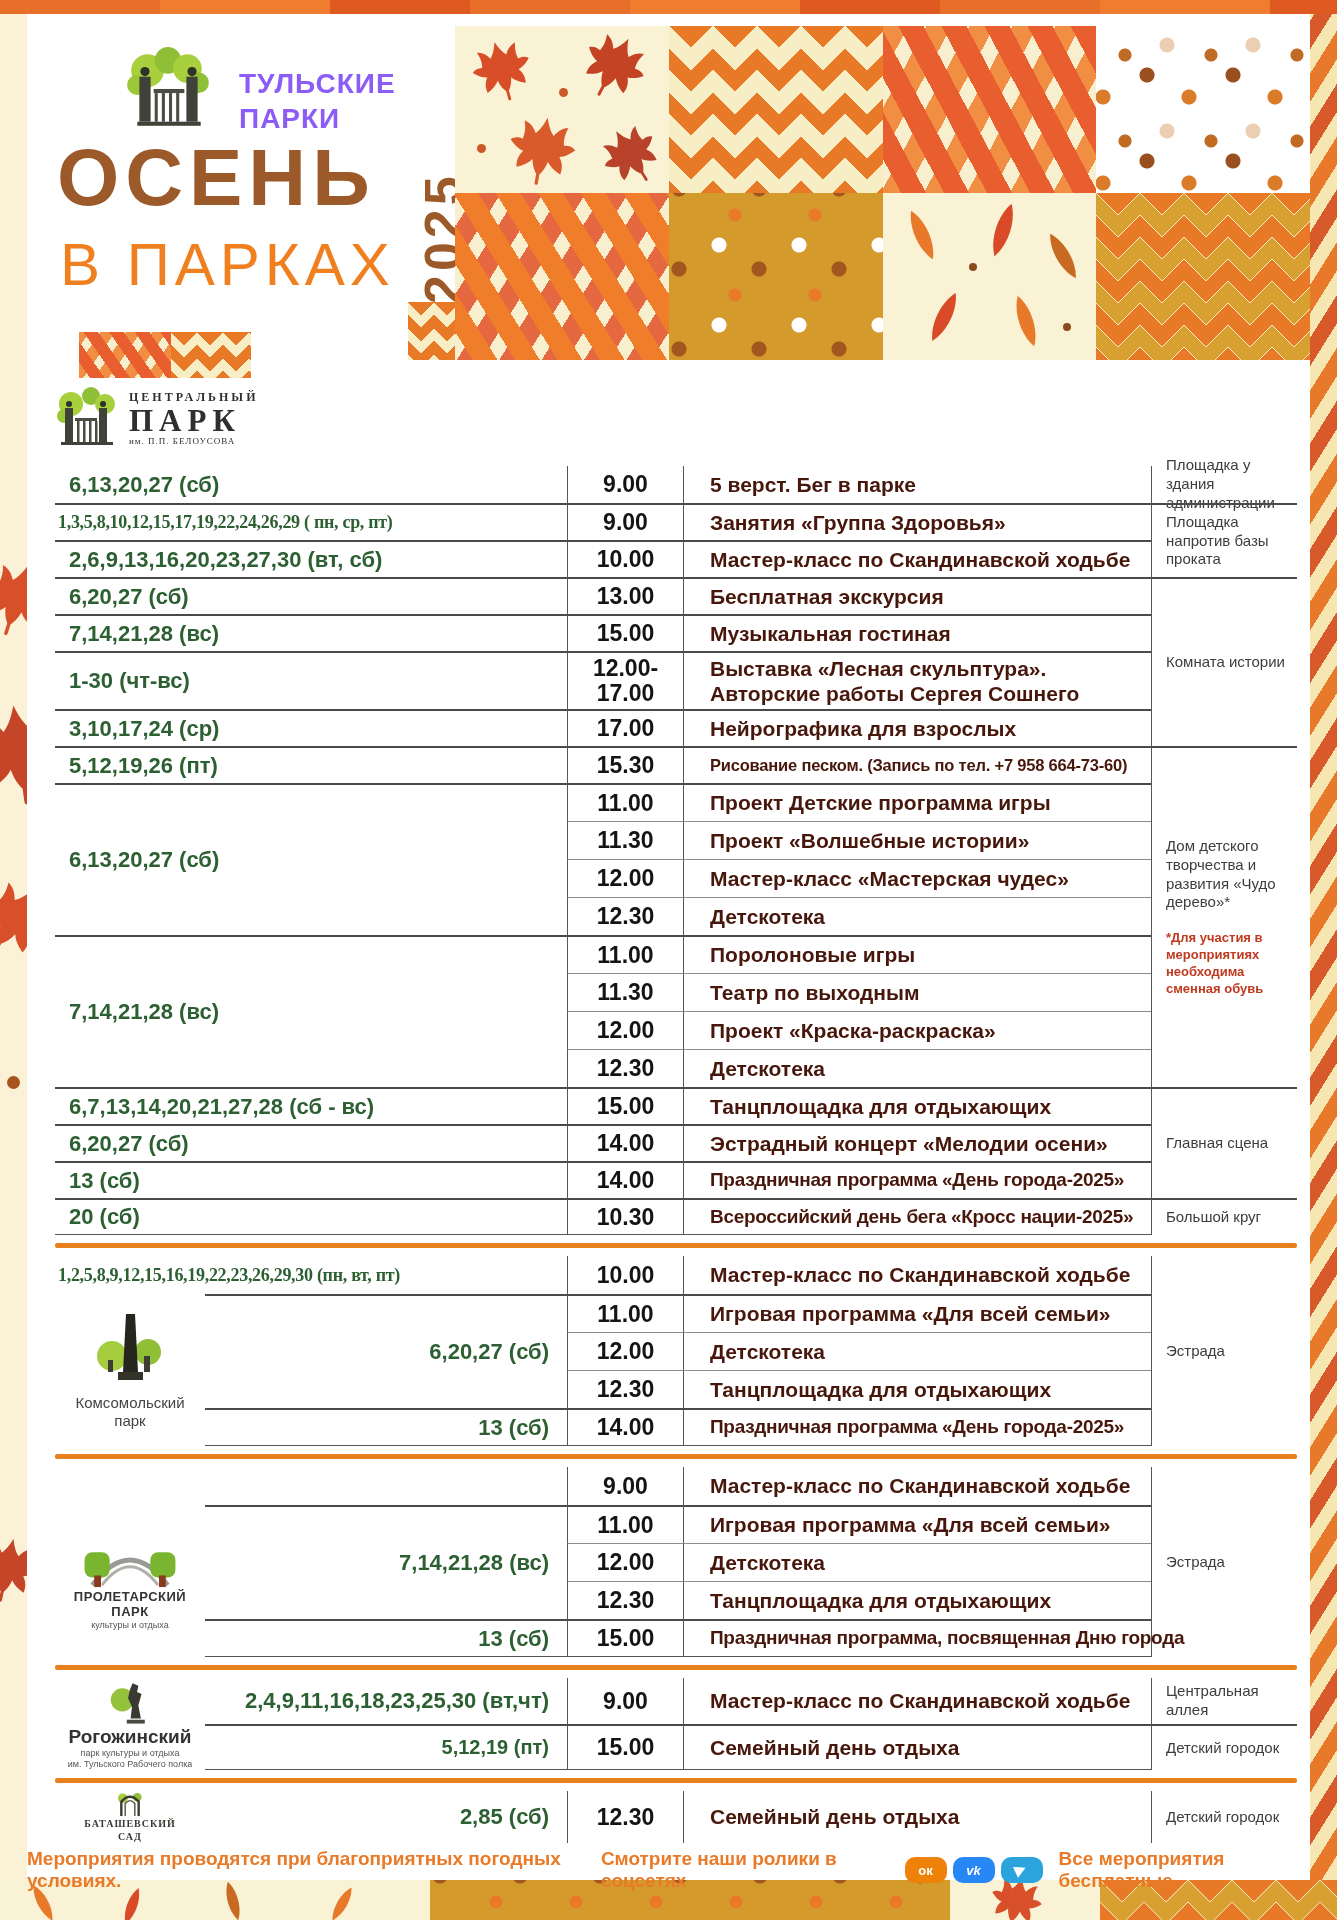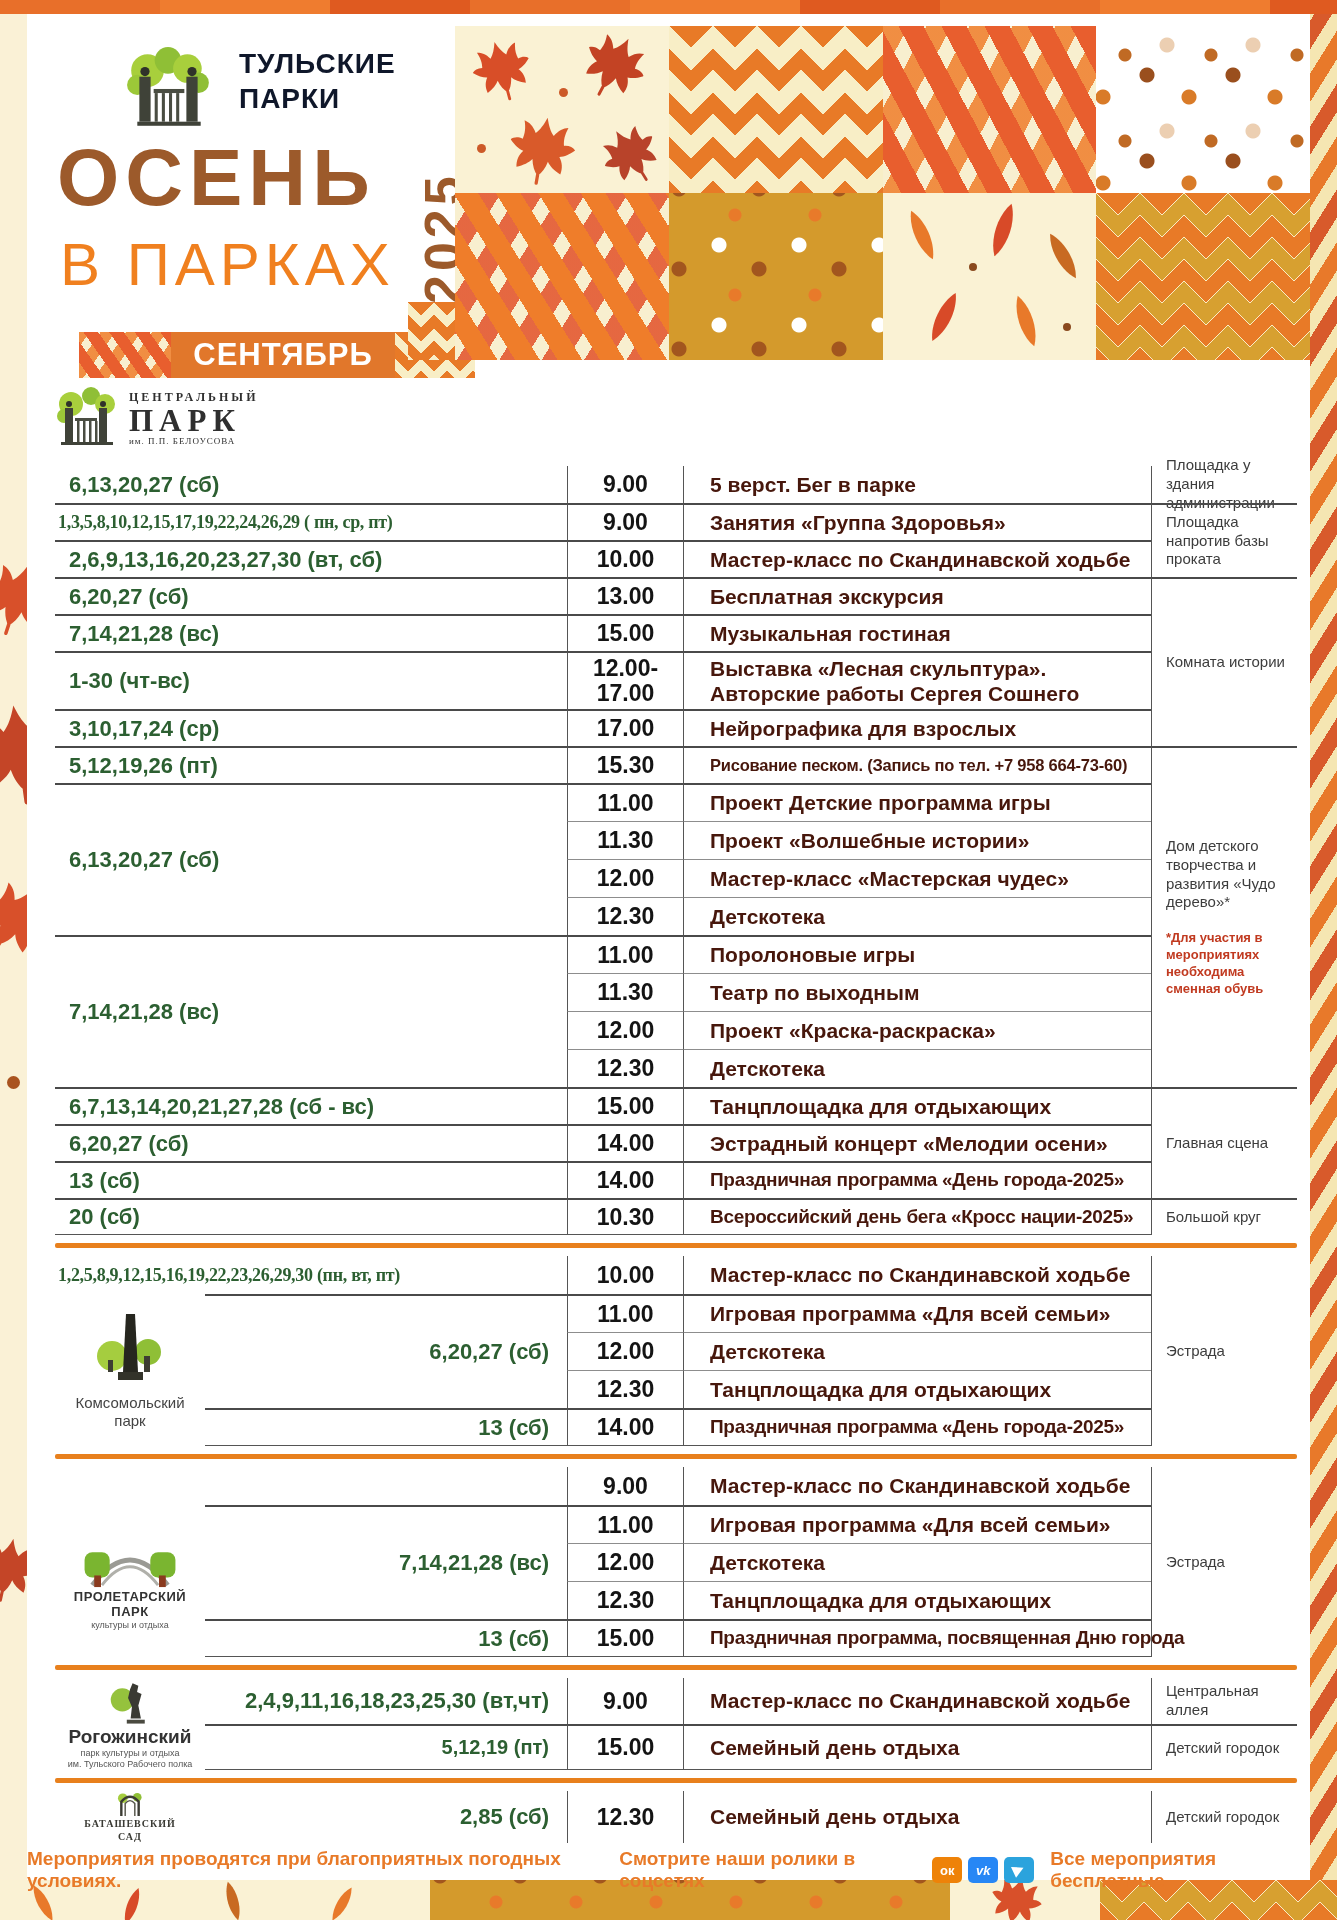--- a/index.html
+++ b/index.html
@@ -18,21 +18,21 @@
     background:repeating-linear-gradient(-58deg,#f5e6b2 0 13px,#e8792a 13px 28px,#f5e6b2 28px 41px,#d85a2b 41px 56px);}
   .frame-bottom{position:absolute;left:0;right:0;bottom:0;height:40px;display:flex;overflow:hidden;}
   .fleaf{position:absolute;}
   .fdot{position:absolute;width:13px;height:13px;border-radius:50%;background:#a9531f;}
 
   
   .sheet{position:absolute;left:27px;right:27px;top:14px;bottom:40px;background:#fff;}
 
   
   .brand-icon{position:absolute;left:96px;top:30px;width:92px;height:92px;}
-  .brand-name{position:absolute;left:212px;top:32px;font-size:28px;font-weight:bold;color:#0f172a;
+  .brand-name{position:absolute;left:212px;top:52px;font-size:28px;font-weight:bold;color:#8b5cf6;
     line-height:1.25;letter-spacing:1px;}
   .title-1{position:absolute;left:30px;top:118px;font-size:80px;font-weight:bold;color:var(--brown);letter-spacing:6px;}
   .title-2{position:absolute;left:33px;top:216px;font-size:60px;font-weight:normal;color:#f0801f;letter-spacing:5px;}
   .year{position:absolute;left:386px;top:130px;height:160px;writing-mode:vertical-rl;transform:rotate(180deg);
     font-size:52px;font-weight:bold;color:var(--brown);letter-spacing:4px;}
   .badge{position:absolute;left:52px;top:318px;height:46px;display:flex;}
   .badge-pat{width:92px;height:46px;}
   .badge-pat.z{width:80px;}
   .badge-mid{width:224px;height:46px;background:var(--band);color:#fff;display:flex;align-items:center;
     justify-content:center;font-size:31px;font-weight:bold;letter-spacing:1px;}
@@ -104,21 +104,21 @@
   .plogo-name{font-size:15px;color:#444;line-height:1.2;}
   .plogo-name.b{font-weight:bold;font-size:13px;letter-spacing:.5px;color:#333;}
   .plogo-sub{font-size:9px;color:#555;line-height:1.25;}
   .plogo-big{font-size:19px;font-weight:bold;color:#333;}
   .plogo-serif{font-family:"Liberation Serif",serif;font-weight:bold;font-size:10px;letter-spacing:1px;color:#3a3a34;line-height:1.3;}
 
   
   .footer{position:absolute;left:0;right:0;top:1834px;display:flex;align-items:center;justify-content:center;
     gap:16px;color:#e87a28;font-weight:bold;font-size:19px;}
   .socials{display:flex;gap:6px;}
-  .sq{width:30px;height:26px;border-radius:5px;color:#fff;display:flex;align-items:center;justify-content:center;
+  .sq{width:42px;height:26px;border-radius:10px;color:#fff;display:flex;align-items:center;justify-content:center;
       font-size:13px;font-weight:bold;}
   .sq.ok{background:#ee8208;}
   .sq.vk{background:#2787f5;font-style:italic;}
   .sq.tg{background:#2ba3dd;}
   .tg-plane{width:0;height:0;border-left:11px solid #fff;border-top:6px solid transparent;
       border-bottom:6px solid transparent;transform:rotate(-25deg);margin-right:2px;}
 </style>
 </head>
 <body>
 
@@ -200,21 +200,20 @@
       <div>ТУЛЬСКИЕ</div>
       <div>ПАРКИ</div>
     </div>
 
     <div class="title-1">ОСЕНЬ</div>
     <div class="title-2">В ПАРКАХ</div>
     <div class="year">2025</div>
 
     <div class="badge">
       <div class="badge-pat p-lat"></div>
-      <div class="badge-mid">СЕНТЯБРЬ</div>
       <div class="badge-pat z p-chev"></div>
     </div>
 
     <div class="tiles">
       <div class="tile p-leafy">
         <svg class="fleaf" style="left:18px;top:12px;width:58px;height:64px;transform:rotate(-15deg)">
             <use href="#mleaf" fill="#d84e28"></use>
           </svg>
         <svg class="fleaf" style="left:128px;top:6px;width:62px;height:68px;transform:rotate(28deg)">
             <use href="#mleaf" fill="#c34324"></use>

